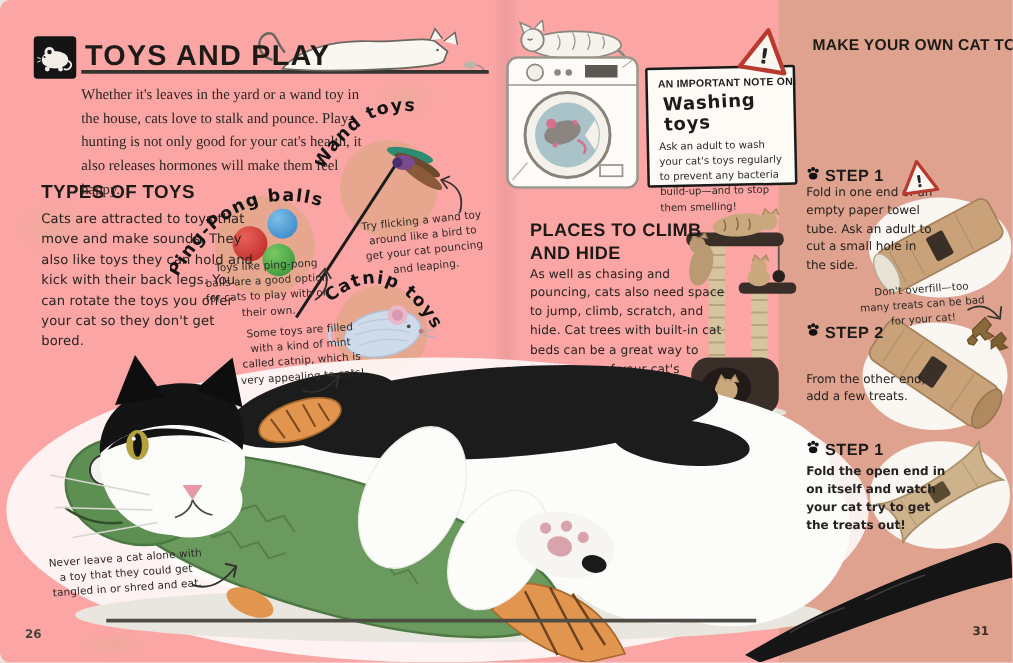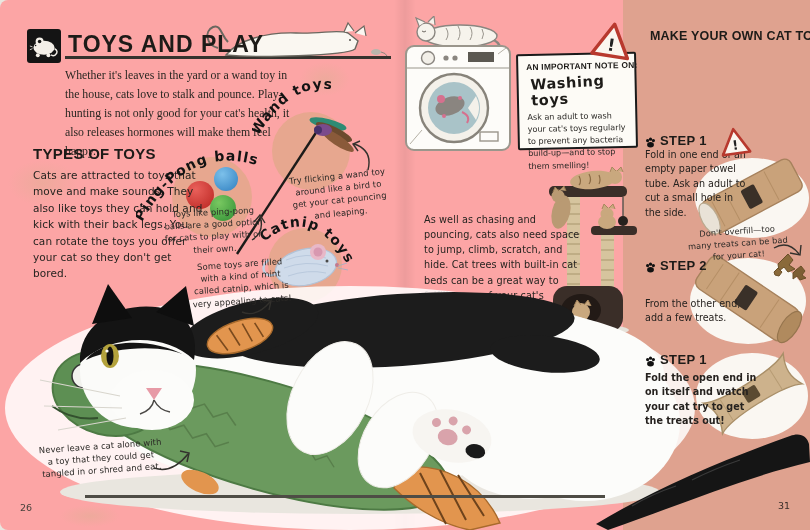--- a/index.html
+++ b/index.html
@@ -16,23 +16,23 @@
   .hand{font-size:10.5px;line-height:1.56;color:#262420;letter-spacing:0.1px;}
   .caption{font-size:8.4px;line-height:1.45;color:#2b2926;text-align:center;letter-spacing:0.1px;}
   .circle{border-radius:50%;background:#e7a78f;}
   .ball{position:absolute;border-radius:50%;}
   .note-box{left:517px;top:53px;width:120px;height:96px;background:#fdfbf6;border:2px solid #1a1a1a;border-radius:2px;padding:6px 8px;transform:rotate(-1.2deg);box-sizing:border-box;}
   .note-kicker{font-family:"Liberation Sans",sans-serif;font-weight:800;font-size:8.4px;letter-spacing:0.2px;white-space:nowrap;}
   .note-title{font-weight:800;font-size:14.5px;transform:rotate(-2deg);margin:3px 0 4px 4px;letter-spacing:0.6px;}
   .note-body{font-size:8.1px;line-height:1.5;color:#2b2926;}
   .sb-h{left:650px;top:29px;font-family:"Liberation Sans",sans-serif;font-weight:800;font-size:12.5px;letter-spacing:0.2px;white-space:nowrap;}
   .sb-intro{left:650px;top:50px;width:158px;font-size:9.8px;line-height:1.55;color:#26221f;}
-  .step-row{display:flex;align-items:flex-end;gap:4px;font-family:"Liberation Sans",sans-serif;font-weight:800;font-size:13px;letter-spacing:0.4px;}
+  .step-row{display:flex;align-items:flex-start;gap:4px;font-family:"Liberation Sans",sans-serif;font-weight:800;font-size:13px;letter-spacing:0.4px;}
   .step-body{font-size:9.6px;line-height:1.5;color:#26221f;}
-  .pn{font-size:9.5px;color:#46423c;font-weight:400;}
+  .pn{font-size:9.5px;color:#46423c;font-weight:700;}
   .z1{z-index:1}.z2{z-index:2}.z5{z-index:5}.z6{z-index:6}
   .arc-label{font-weight:800;font-size:14px;fill:#131313;letter-spacing:1.2px;}
   svg{display:block;}
 </style>
 </head>
 <body>
 
 <div class="page">
 
   <div class="abs sidebar-bg"></div>
@@ -159,20 +159,21 @@
   <div class="abs note-box z2">
     <div class="note-kicker">AN IMPORTANT NOTE ON:</div>
     <div class="note-title">Washing toys</div>
     <div class="note-body">Ask an adult to wash your cat's toys regularly to prevent any bacteria build-up—and to stop them smelling!</div>
   </div>
   <svg class="abs z5" style="left:590px;top:20px;transform:rotate(9deg);" width="44" height="42" viewBox="0 0 44 42">
     <path d="M22,4 L40,36 L4,36 Z" fill="#fbf6ef" stroke="#b8392e" stroke-width="3.4" stroke-linejoin="round"></path>
     <text x="22" y="31" text-anchor="middle" font-size="17" font-weight="800" fill="#222">!</text>
   </svg>
 
+  <div class="abs h-sec z2" style="left:424px;top:176px;width:150px;font-size:14.5px;line-height:1.25;">PLACES TO CLIMB AND HIDE</div>
   <div class="abs hand z2" style="left:424px;top:212px;width:156px;font-size:9.7px;">As well as chasing and pouncing, cats also need space to jump, climb, scratch, and hide. Cat trees with built-in cat beds can be a great way to fulfill many of your cat's exercise needs.</div>
 
   <svg class="abs z1" style="left:535px;top:158px;" width="105" height="180" viewBox="0 0 105 180">
     <ellipse cx="52" cy="172" rx="42" ry="6" fill="#e6e2da"></ellipse>
     <rect x="32" y="38" width="13" height="94" fill="#d6c49e"></rect>
     <path d="M32,46 h13 M32,56 h13 M32,66 h13 M32,76 h13 M32,86 h13 M32,96 h13 M32,106 h13 M32,116 h13 M32,126 h13" stroke="#b8a57e" stroke-width="1.6"></path>
     <rect x="66" y="74" width="13" height="58" fill="#d6c49e"></rect>
     <path d="M66,82 h13 M66,92 h13 M66,102 h13 M66,112 h13 M66,122 h13" stroke="#b8a57e" stroke-width="1.6"></path>
     <rect x="14" y="28" width="78" height="11" rx="5" fill="#3a2e28"></rect>
     <rect x="56" y="68" width="46" height="9" rx="4" fill="#3a2e28"></rect>

